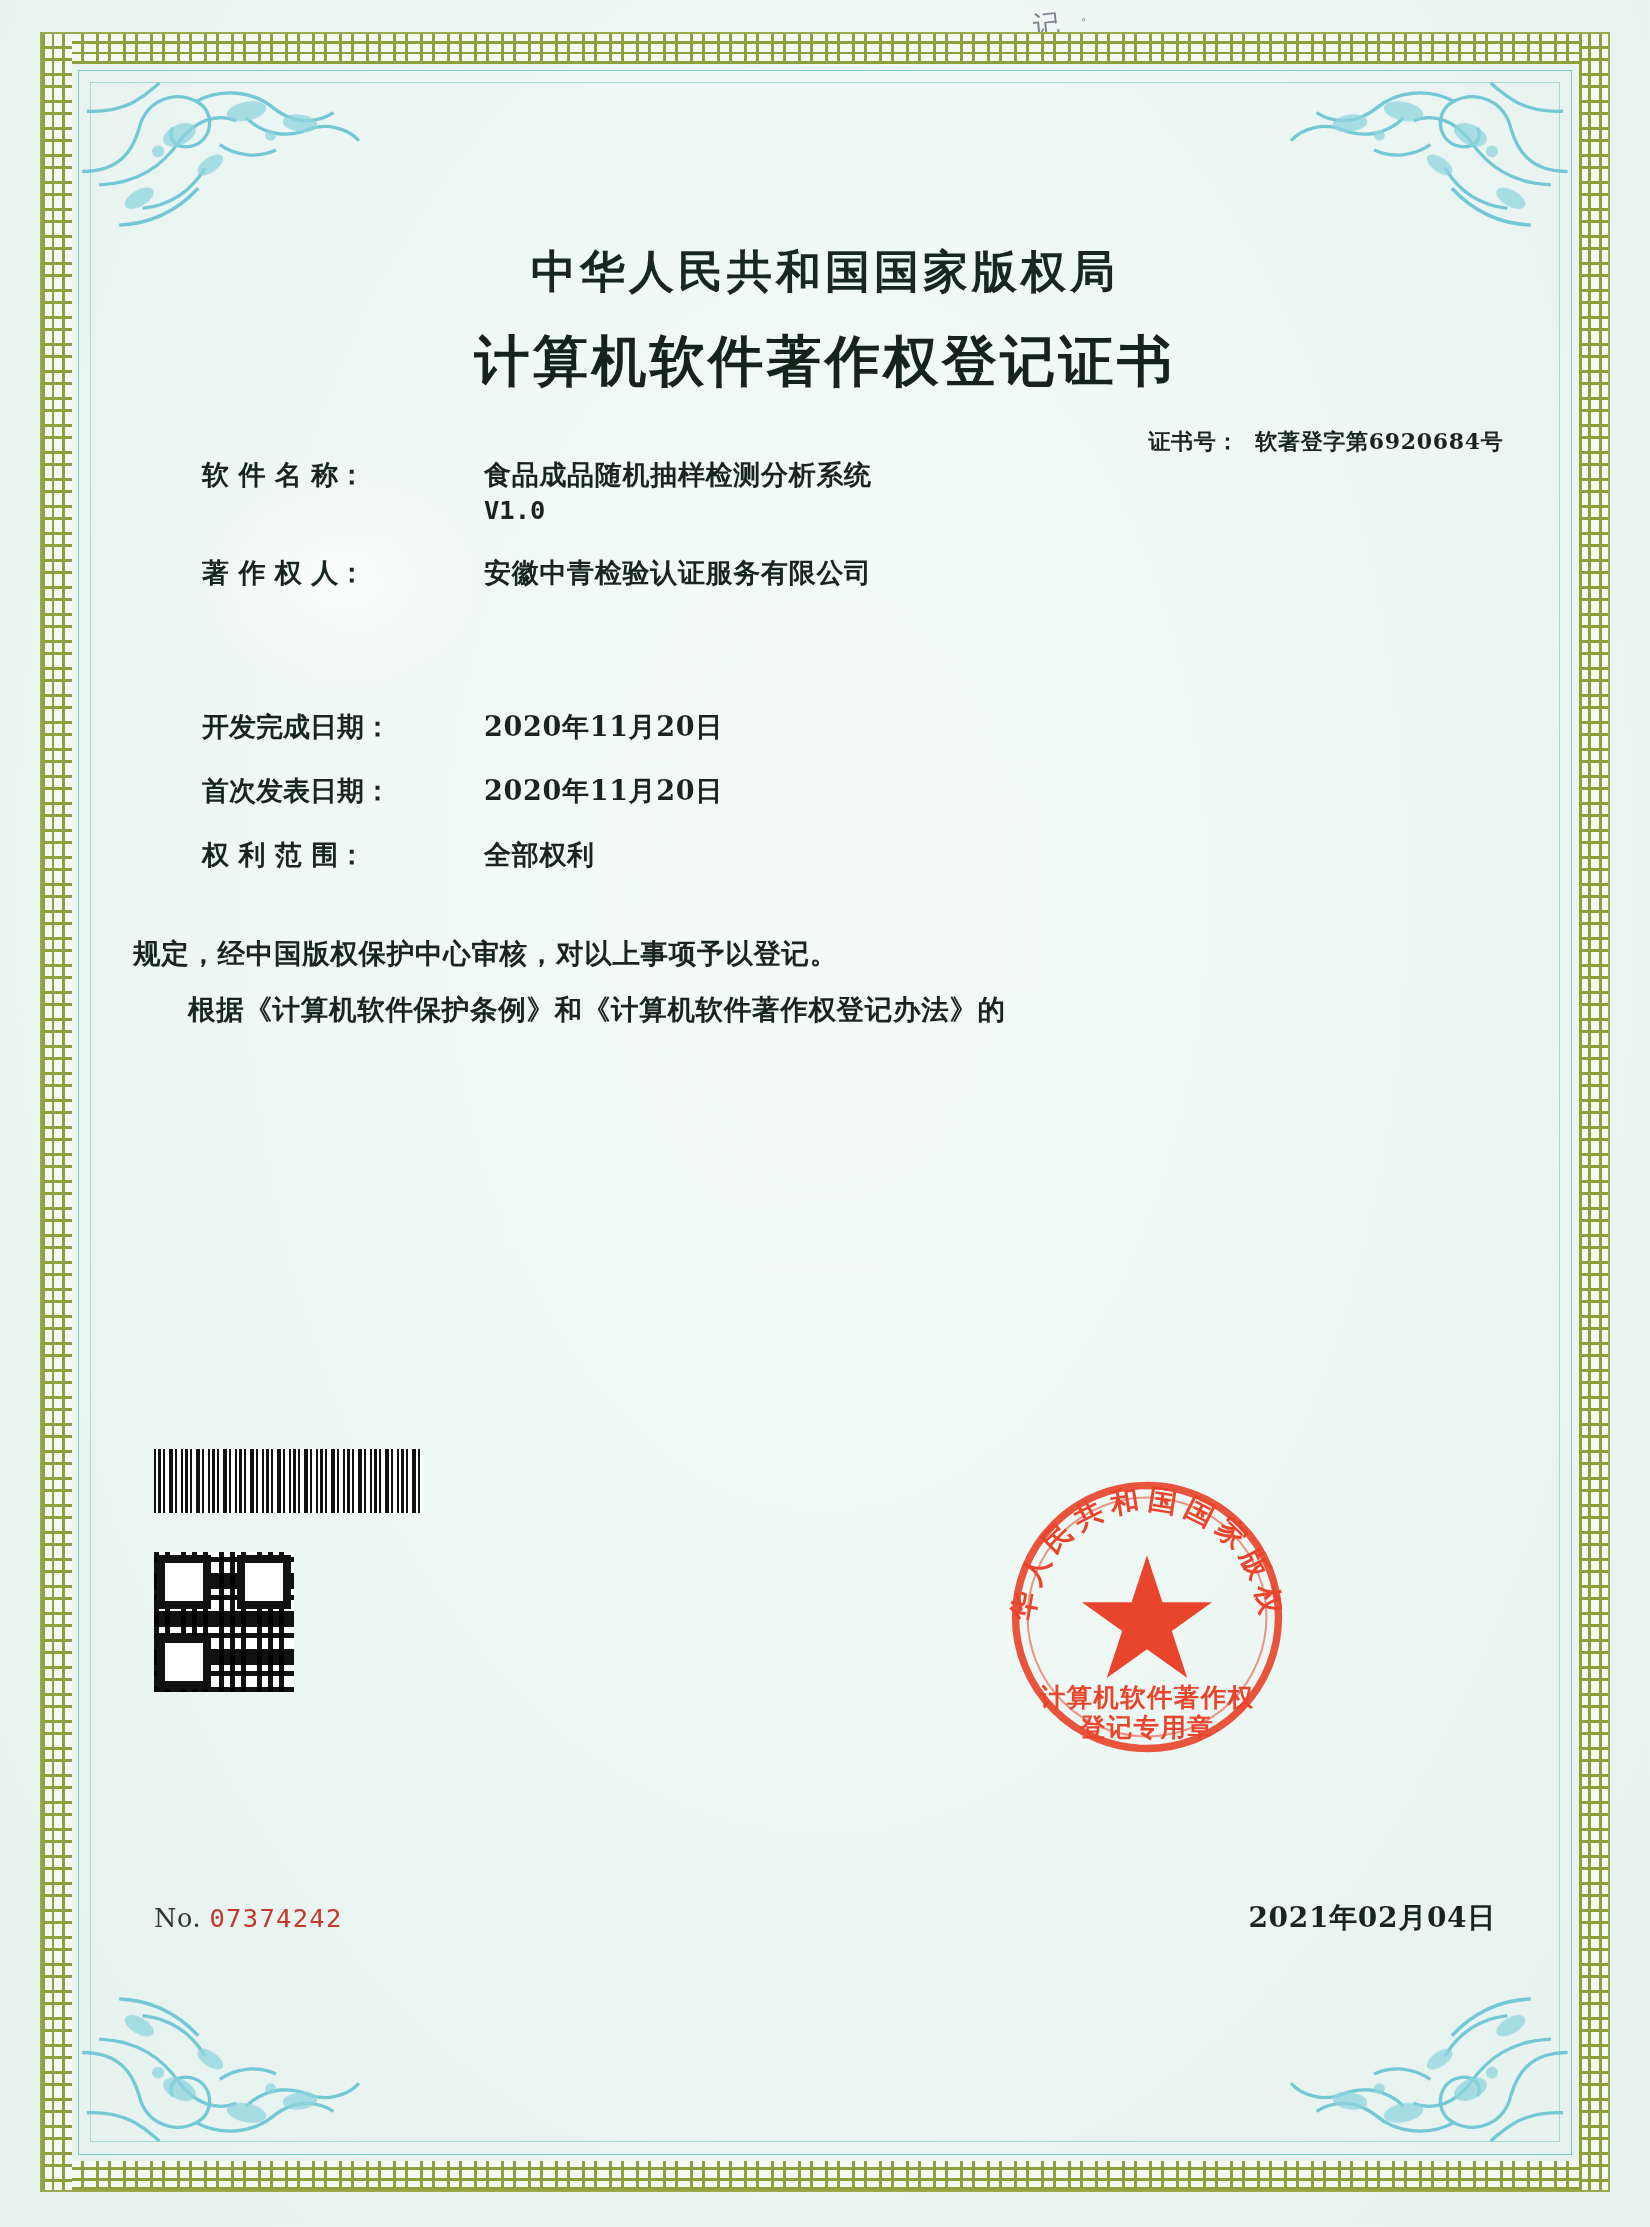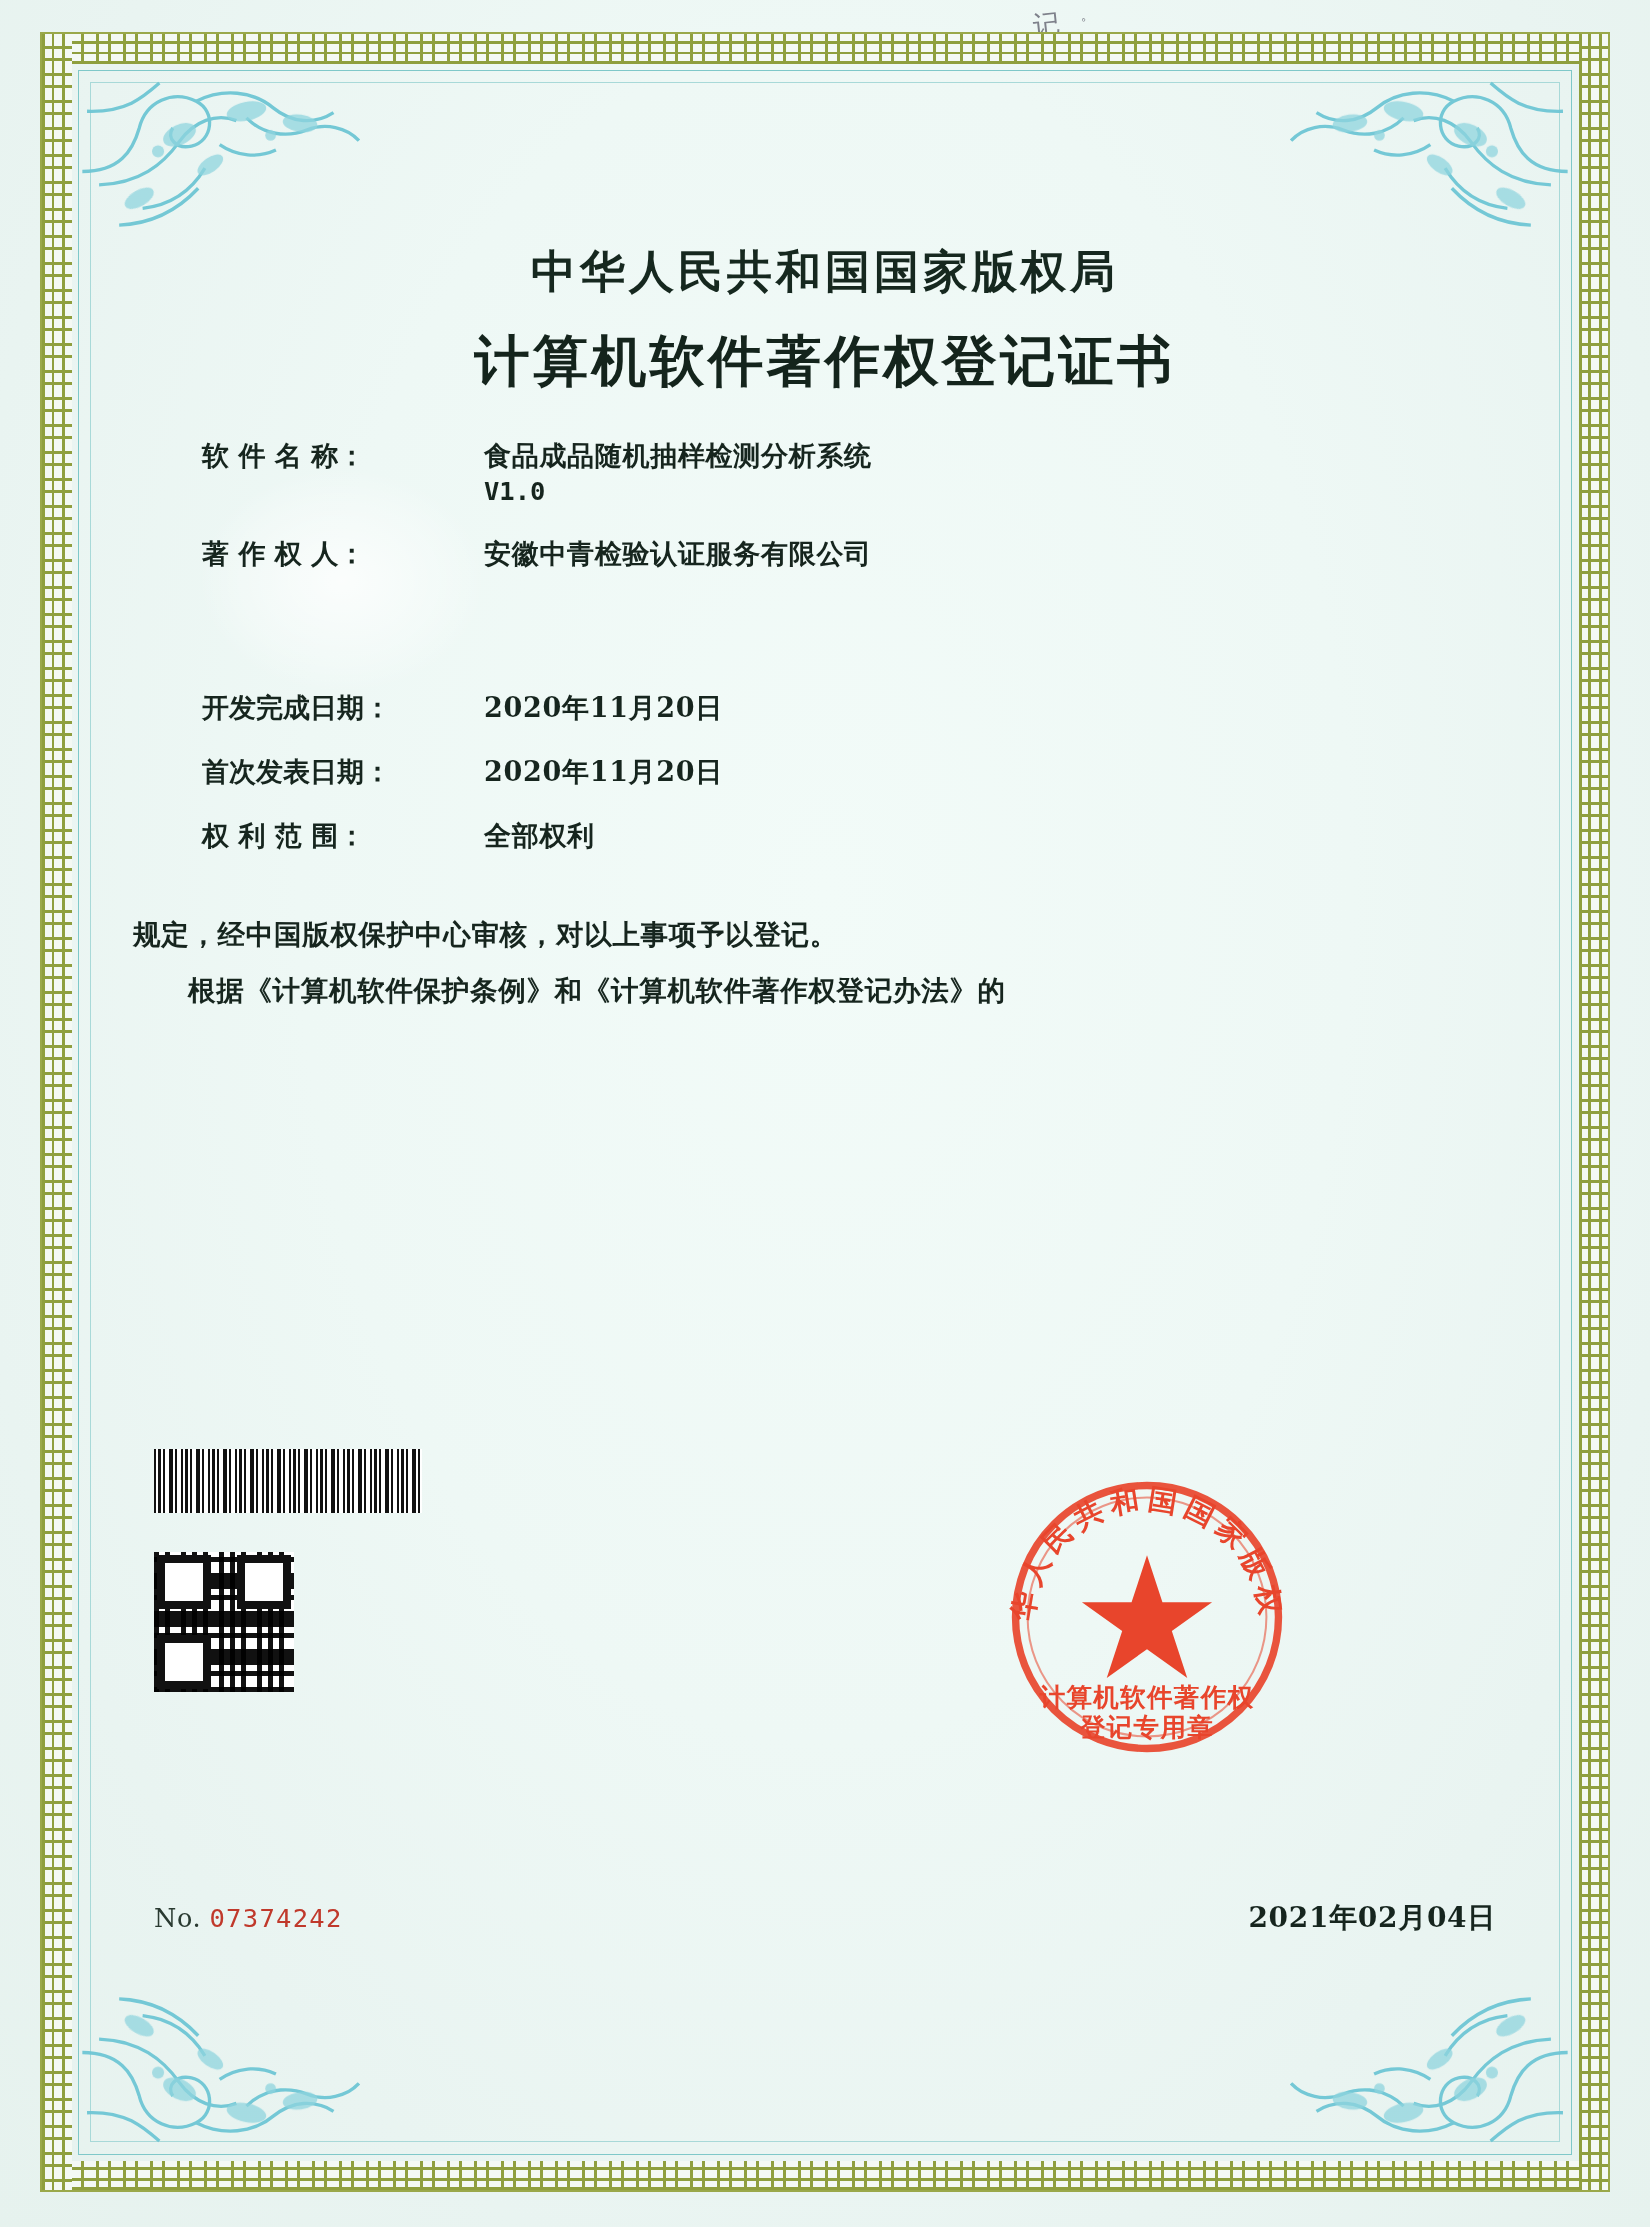--- a/index.html
+++ b/index.html
@@ -150,21 +150,21 @@
     margin-top: 28px;
     padding-right: 25.5px;
     font-size: 22px;
     font-weight: bold;
     font-family: "DejaVu Serif", "Liberation Serif", serif;
     color: #17261f;
     letter-spacing: 0.7px;
   }
   .cert-no .cert-no-label { margin-right: 16px; }
 
-  .fields { margin-top: 39px; padding-left: 81px; }
+  .fields { padding-left: 81px; }
 
   .field-row {
     display: flex;
     align-items: flex-start;
     margin-bottom: 28px;
     font-family: "DejaVu Serif", "Liberation Serif", serif;
   }
   .field-label {
     width: 282px;
     flex: 0 0 282px;
@@ -408,20 +408,23 @@
     </svg>
   </div>
 
   <div class="content">
 
     <div class="title-block">
       <div class="title-main">中华人民共和国国家版权局</div>
       <div class="title-sub">计算机软件著作权登记证书</div>
     </div>
 
+    <div class="cert-no">
+      <span class="cert-no-label">证书号：</span><span class="cert-no-value">软著登字第6920684号</span>
+    </div>
 
     <div class="fields">
 
       <div class="field-row">
         <div class="field-label">软 件 名 称：</div>
         <div class="field-value">
           <span>食品成品随机抽样检测分析系统</span>
           <span class="v2">V1.0</span>
         </div>
       </div>

